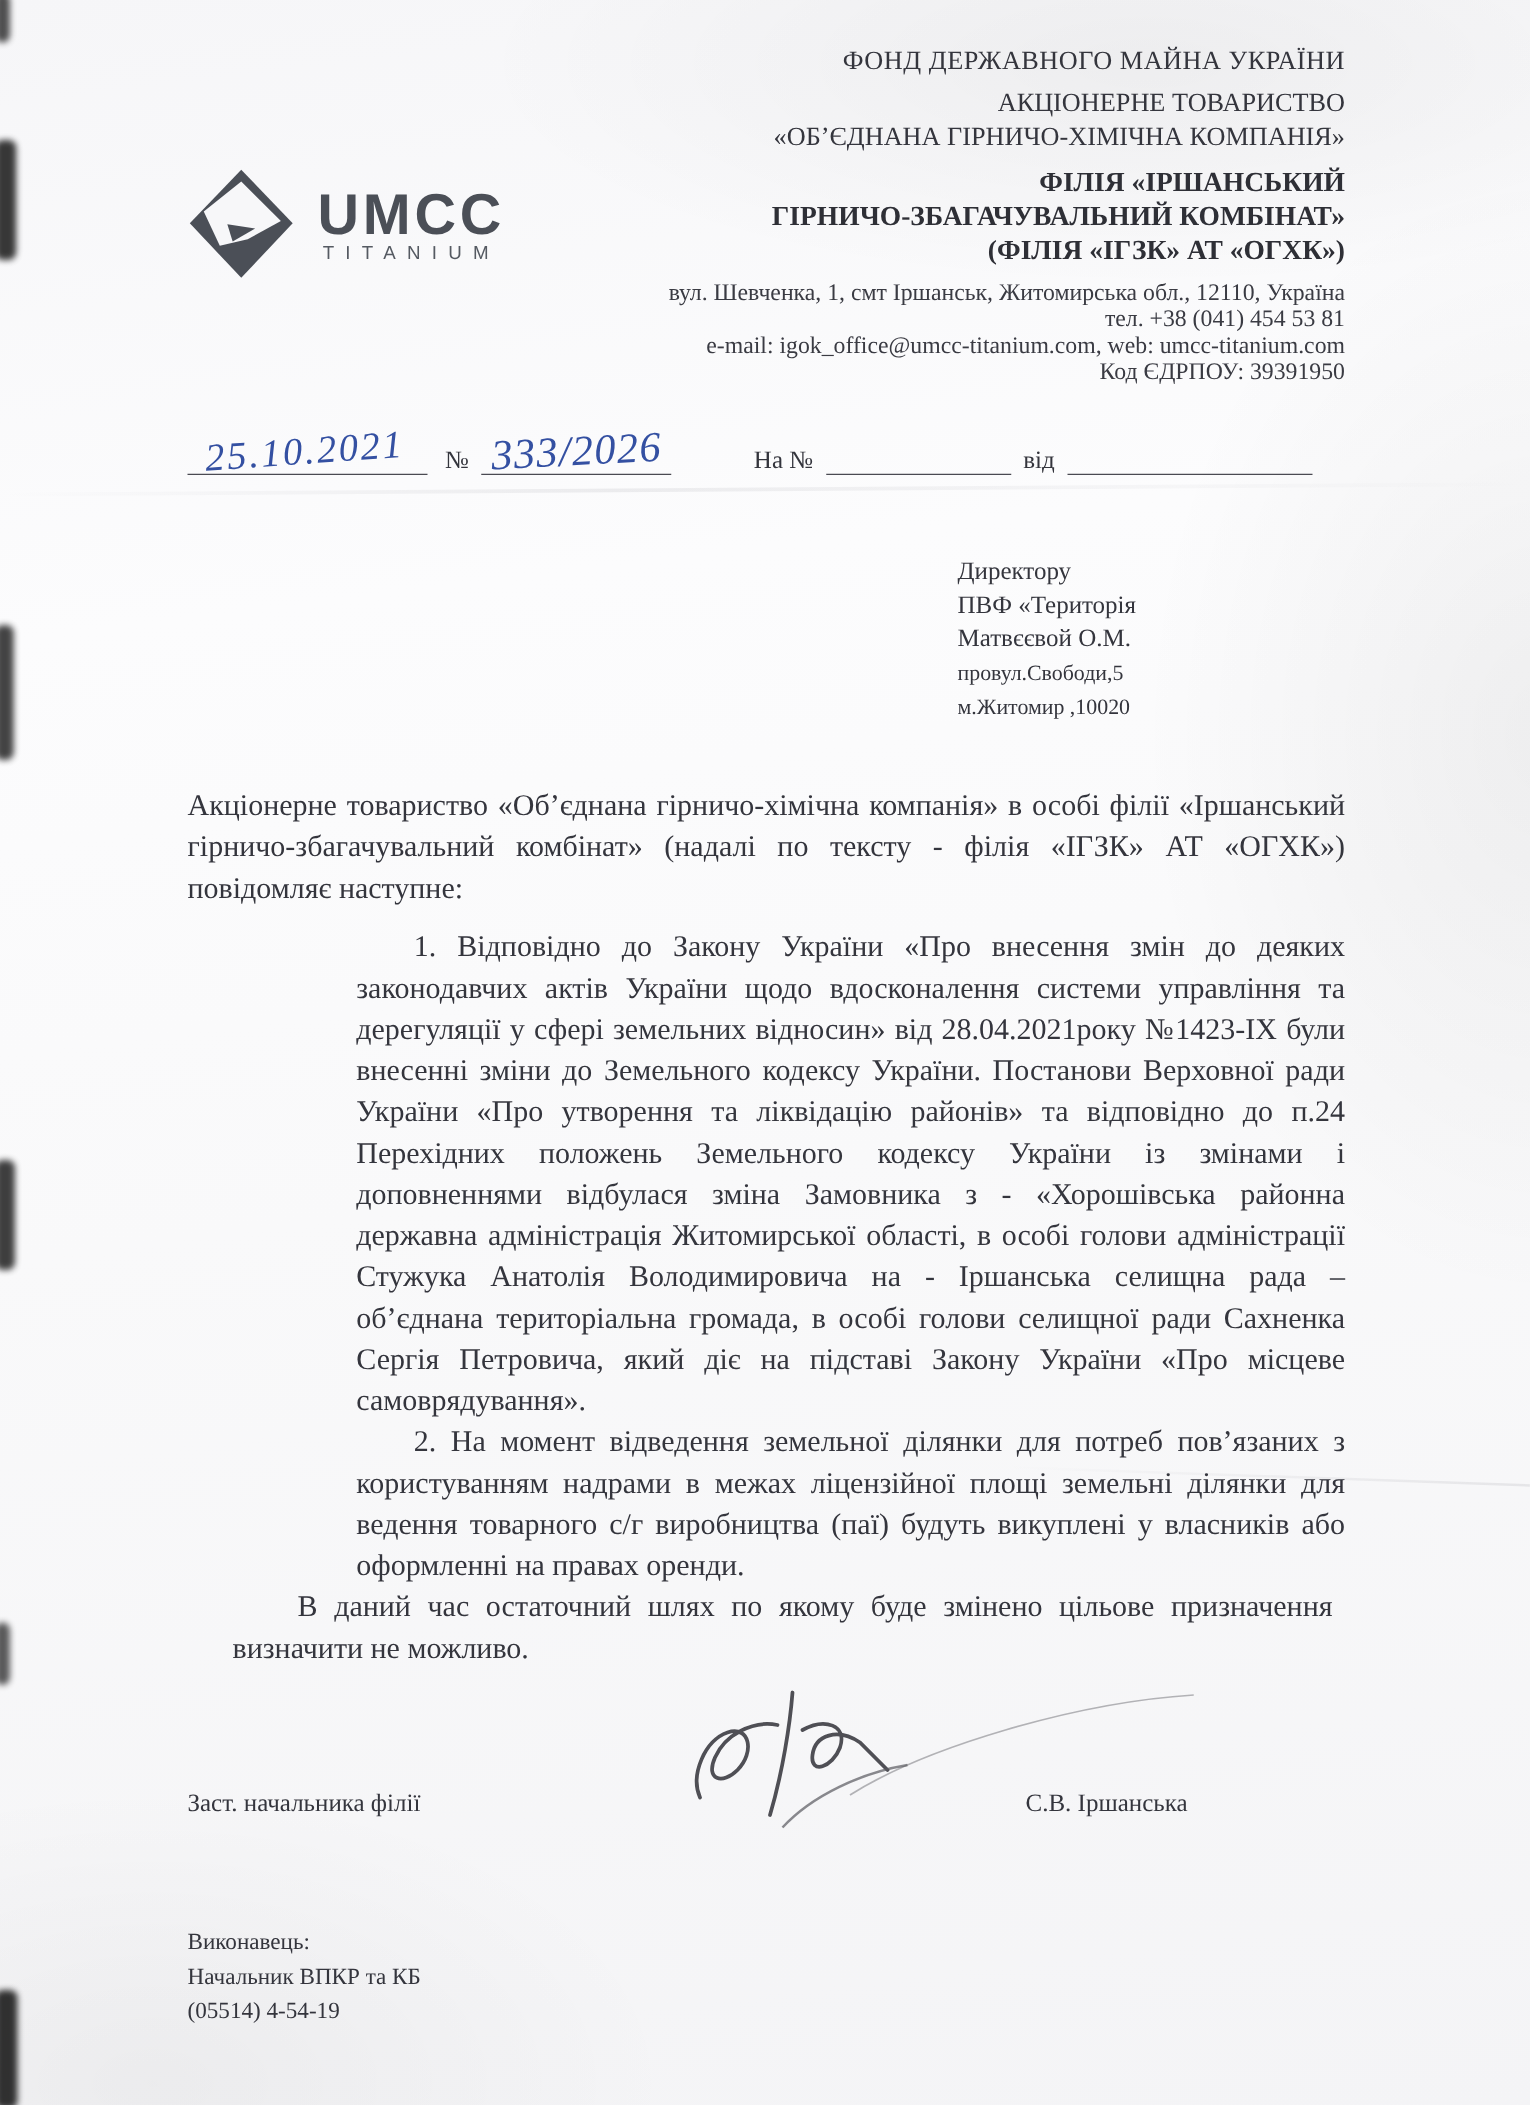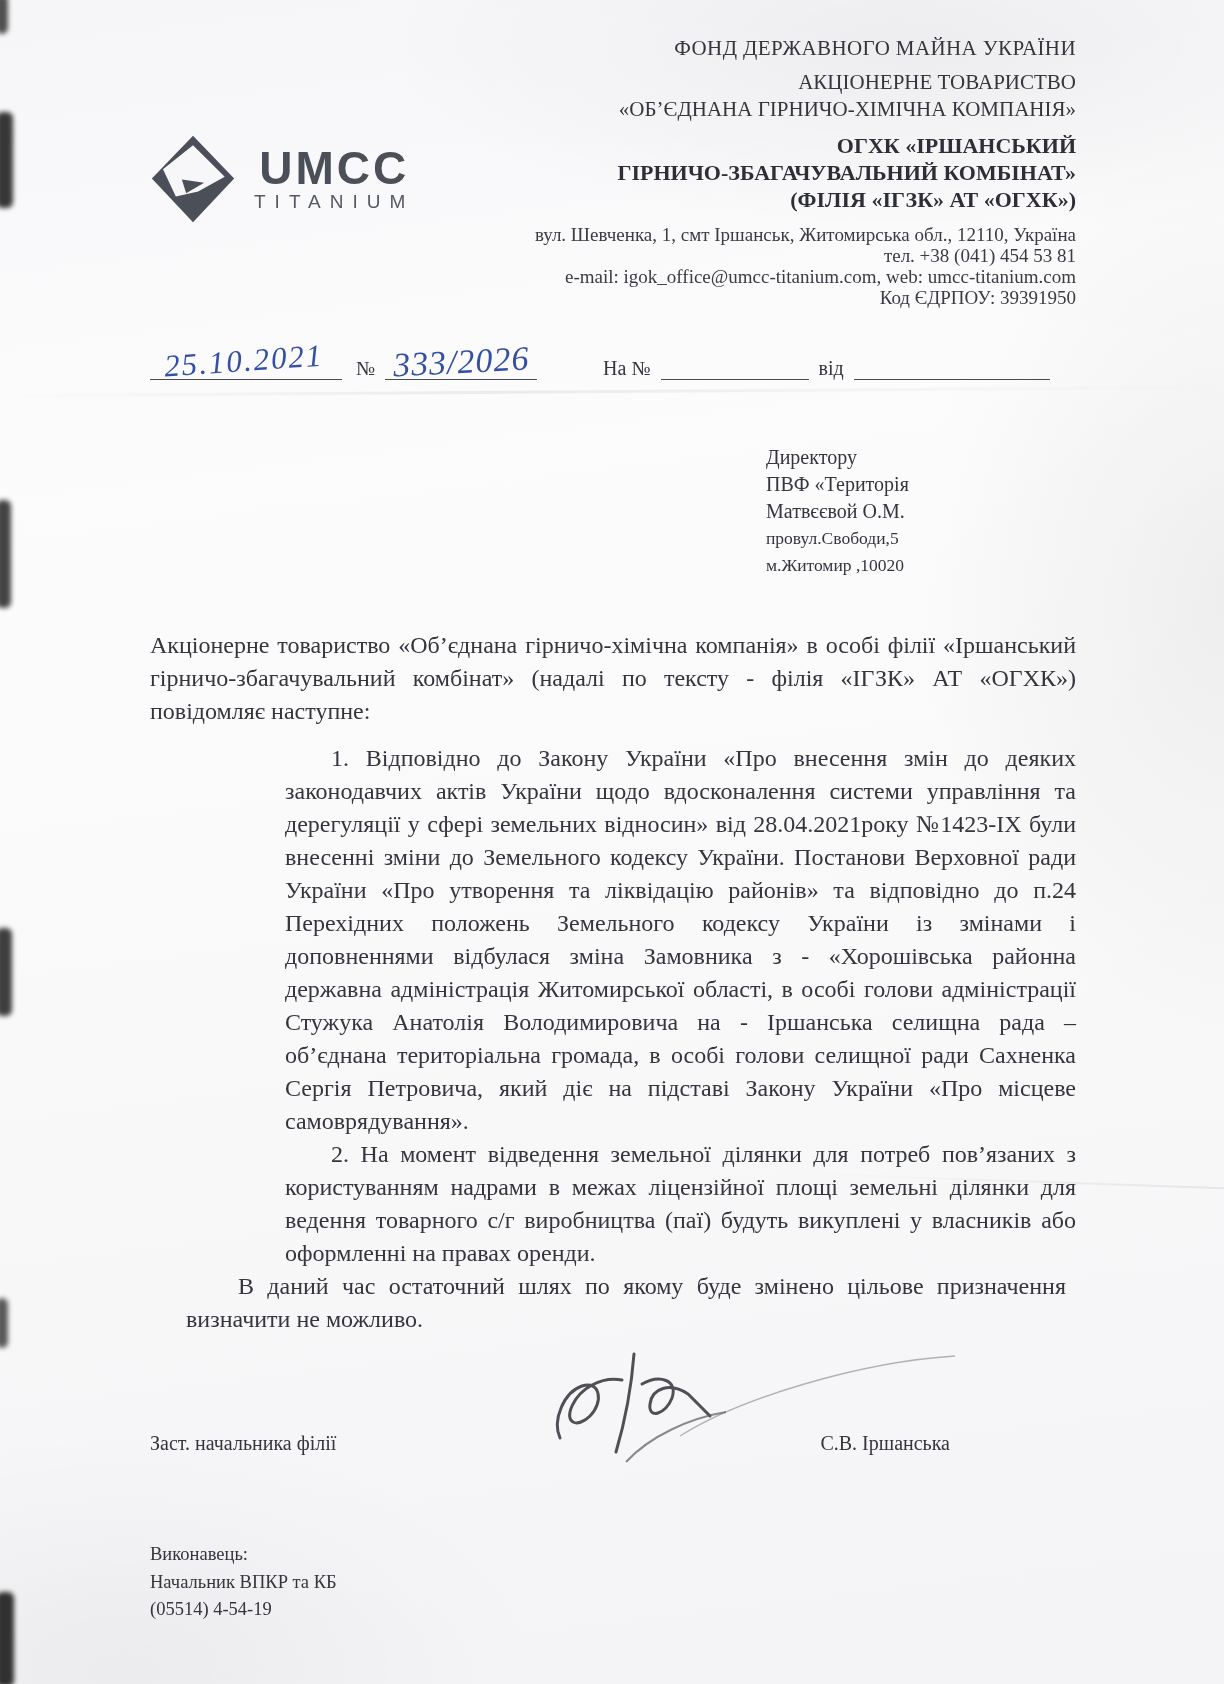--- a/index.html
+++ b/index.html
@@ -23,21 +23,21 @@
   .c1{top:390px;left:0;width:100%;height:3px;background:linear-gradient(90deg,transparent,rgba(120,120,130,.12) 40%,transparent);transform:rotate(-.4deg);}
   .c2{top:1180px;right:0;width:420px;height:2px;background:linear-gradient(90deg,transparent,rgba(120,120,130,.14));transform:rotate(2deg);}
 
   .content{position:relative;padding:36px 148px 0 150px;}
 
   
   .hdr{display:flex;justify-content:space-between;align-items:center;}
   .logo{display:flex;align-items:center;gap:18px;margin-top:14px;color:#4b4f57;}
   .logo-txt{display:flex;flex-direction:column;align-items:center;font-family:"Liberation Sans",sans-serif;}
   .logo-brand{font-size:46px;font-weight:700;letter-spacing:3px;line-height:46px;}
-  .logo-sub{font-size:19px;font-weight:400;letter-spacing:9px;margin-top:0;color:#555a62;}
+  .logo-sub{font-size:15px;font-weight:400;letter-spacing:9px;margin-top:0;color:#555a62;}
   .org{width:560px;text-align:right;}
   .org-l1{font-size:21px;letter-spacing:.4px;margin-bottom:9px;}
   .org-l2{font-size:21px;margin-bottom:2px;}
   .org-l3{font-size:21px;margin-bottom:10px;}
   .branch{font-weight:700;font-size:22px;line-height:27px;color:#2e2f36;}
   .contact{margin-top:11px;font-size:19px;line-height:21px;color:#3a3b43;}
 
   
   .refline{display:flex;align-items:flex-end;margin-top:28px;height:44px;font-size:20px;}
   .u{border-bottom:1.4px solid #4a4a52;position:relative;}
@@ -97,21 +97,21 @@
         <div class="logo-txt">
           <div class="logo-brand">UMCC</div>
           <div class="logo-sub">TITANIUM</div>
         </div>
       </div>
       <div class="org">
         <div class="org-l1">ФОНД ДЕРЖАВНОГО МАЙНА УКРАЇНИ</div>
         <div class="org-l2">АКЦІОНЕРНЕ ТОВАРИСТВО</div>
         <div class="org-l3">«ОБ’ЄДНАНА ГІРНИЧО-ХІМІЧНА КОМПАНІЯ»</div>
         <div class="branch">
-          <div>ОГХК «ІРШАНСЬКИЙ</div>
+          <div>ФІЛІЯ «ІРШАНСЬКИЙ</div>
           <div>ГІРНИЧО-ЗБАГАЧУВАЛЬНИЙ КОМБІНАТ»</div>
           <div>(ФІЛІЯ «ІГЗК» АТ «ОГХК»)</div>
         </div>
         <div class="contact">
           <div>вул. Шевченка, 1, смт Іршанськ, Житомирська обл., 12110, Україна</div>
           <div>тел. +38 (041) 454 53 81</div>
           <div>e-mail: igok_office@umcc-titanium.com, web: umcc-titanium.com</div>
           <div>Код ЄДРПОУ: 39391950</div>
         </div>
       </div>

